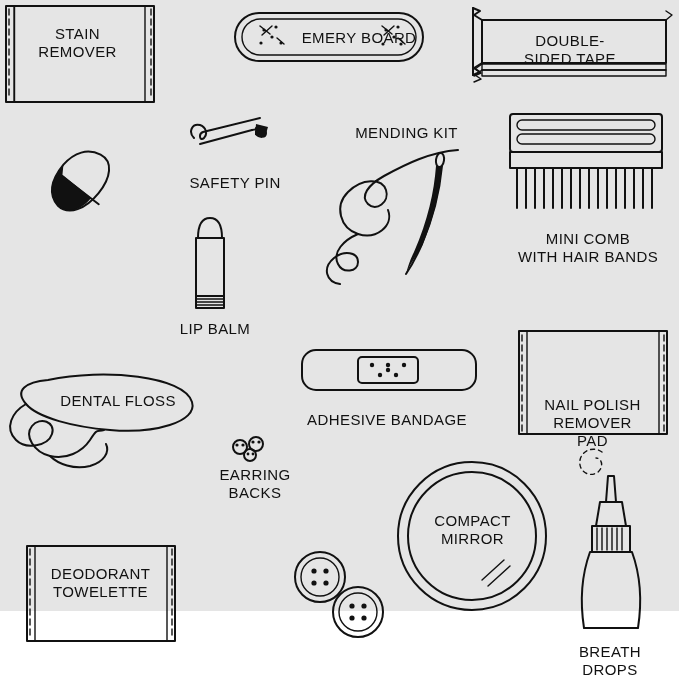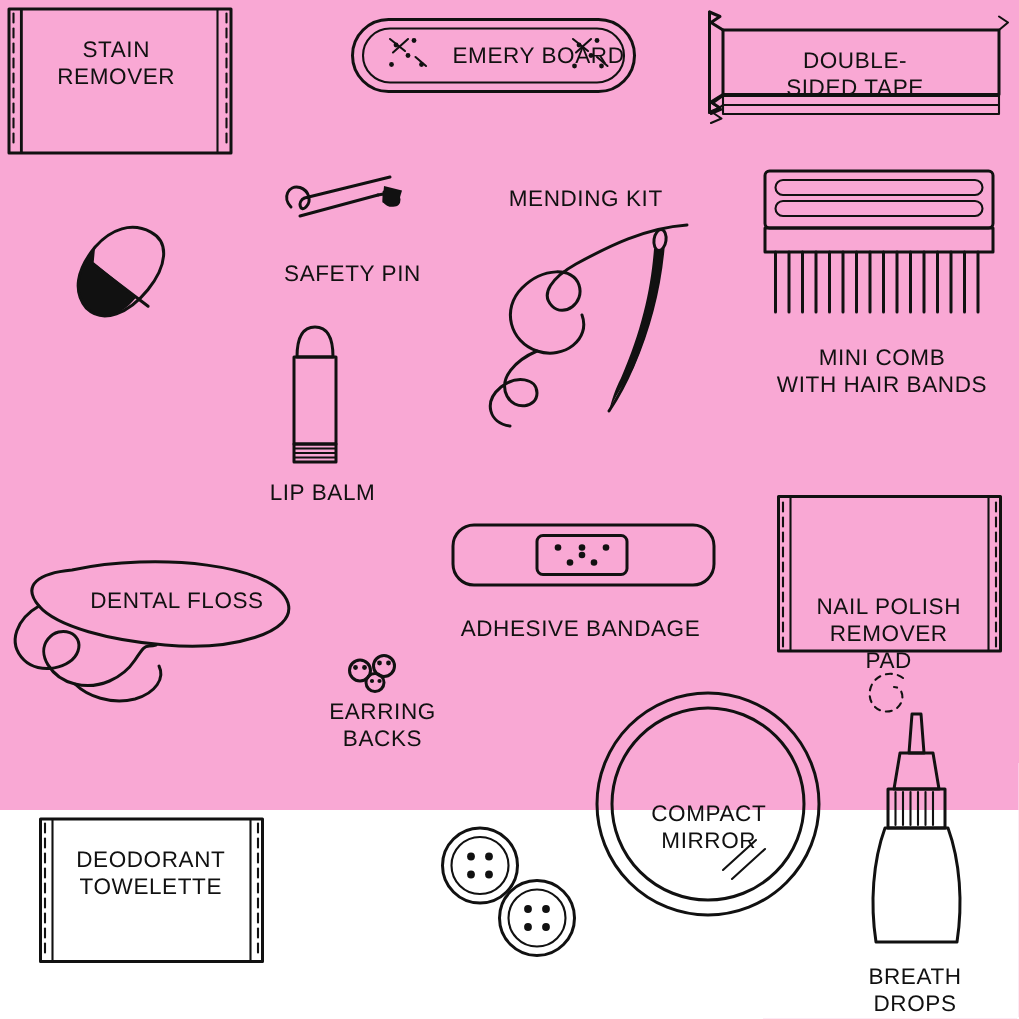--- a/index.html
+++ b/index.html
@@ -11,22 +11,22 @@
     width: 679px;
     height: 679px;
     position: relative;
     font-family: "Liberation Sans", sans-serif;
     color: #111111;
     overflow: hidden;
   }
   #sheet {
     position: relative;
     width: 679px;
-    height: 540px;
-    background: #f9a8d4;
+    height: 611px;
+    background: #e5e5e5;
   }
   .item {
     position: absolute;
   }
   .label {
     position: absolute;
     text-align: center;
     font-family: "Liberation Sans", sans-serif;
     font-size: 15px;
     line-height: 18px;
@@ -134,21 +134,21 @@
   <div class="item" style="left:186px; top:108px;">
     <svg width="105" height="52" viewBox="0 0 105 52">
       <path class="stroke" d="M8 30 C2 24, 6 15, 14 17 C20 19, 22 26, 18 30 C14 34, 12 26, 17 24 L74 10"></path>
       <path class="stroke" d="M14 36 L66 22"></path>
       <path class="stroke" d="M66 22 C74 20, 80 20, 80 25 C80 30, 73 30, 70 26 L70 20"></path>
       <path class="fill-dark" d="M70 16 L82 19 L79 29 L69 27 Z"></path>
     </svg>
   </div>
   <div class="label" style="left:165px; top:174px; width:140px;">SAFETY PIN</div>
 
-  <div class="label" style="left:308px; top:124px; width:165px;">MENDING KIT</div>
+  <div class="label" style="left:324px; top:124px; width:165px;">MENDING KIT</div>
   <div class="item" style="left:310px; top:148px;">
     <svg width="180" height="150" viewBox="0 0 180 150">
       <path class="stroke" d="M148 2 C120 4, 96 16, 74 28 C58 37, 50 48, 58 56 C66 64, 80 54, 76 42 C72 30, 52 30, 38 44 C24 58, 30 80, 48 86 C66 92, 84 78, 78 62"></path>
       <path class="stroke" d="M48 86 C34 92, 22 104, 28 116 C33 126, 48 124, 48 114 C48 104, 34 102, 24 110 C12 120, 16 134, 30 136"></path>
       <path class="stroke" d="M132 18 C130 40, 124 68, 112 96 C106 110, 100 120, 96 126"></path>
       <path class="stroke" d="M128 22 C126 46, 120 72, 108 100"></path>
       <path class="fill-dark" d="M126 18 C124 44, 118 72, 104 104 C100 112, 98 118, 96 126 C100 116, 106 108, 112 98 C124 70, 130 42, 132 18 Z"></path>
       <ellipse class="stroke" cx="130" cy="12" rx="4" ry="7" transform="rotate(8 130 12)"></ellipse>
     </svg>
   </div>
@@ -281,21 +281,21 @@
 BACKS</div>
 
   <div class="item" style="left:396px; top:460px;">
     <svg width="152" height="152" viewBox="0 0 152 152">
       <circle class="stroke" cx="76" cy="76" r="74"></circle>
       <circle class="stroke" cx="76" cy="76" r="64"></circle>
       <path class="stroke-thin" d="M86 120 L108 100"></path>
       <path class="stroke-thin" d="M92 126 L114 106"></path>
     </svg>
   </div>
-  <div class="label" style="left:400px; top:512px; width:145px;margin-top:22px;">COMPACT
+  <div class="label" style="left:400px; top:512px; width:145px;">COMPACT
 MIRROR</div>
 
   <div class="item" style="left:566px; top:442px;">
     <svg width="92" height="196" viewBox="0 0 92 196">
       <path class="stroke-thin" stroke-dasharray="4 4" d="M36 10 C28 4, 16 8, 14 18 C12 30, 24 36, 32 30 C38 25, 36 16, 30 16"></path>
       <path class="stroke" d="M42 34 L48 34 L50 60 L40 60 Z"></path>
       <path class="stroke" d="M34 60 L56 60 L60 84 L30 84 Z"></path>
       <rect class="stroke" x="26" y="84" width="38" height="26"></rect>
       <g class="stroke-thin">
         <line x1="31" y1="86" x2="31" y2="108"></line>

